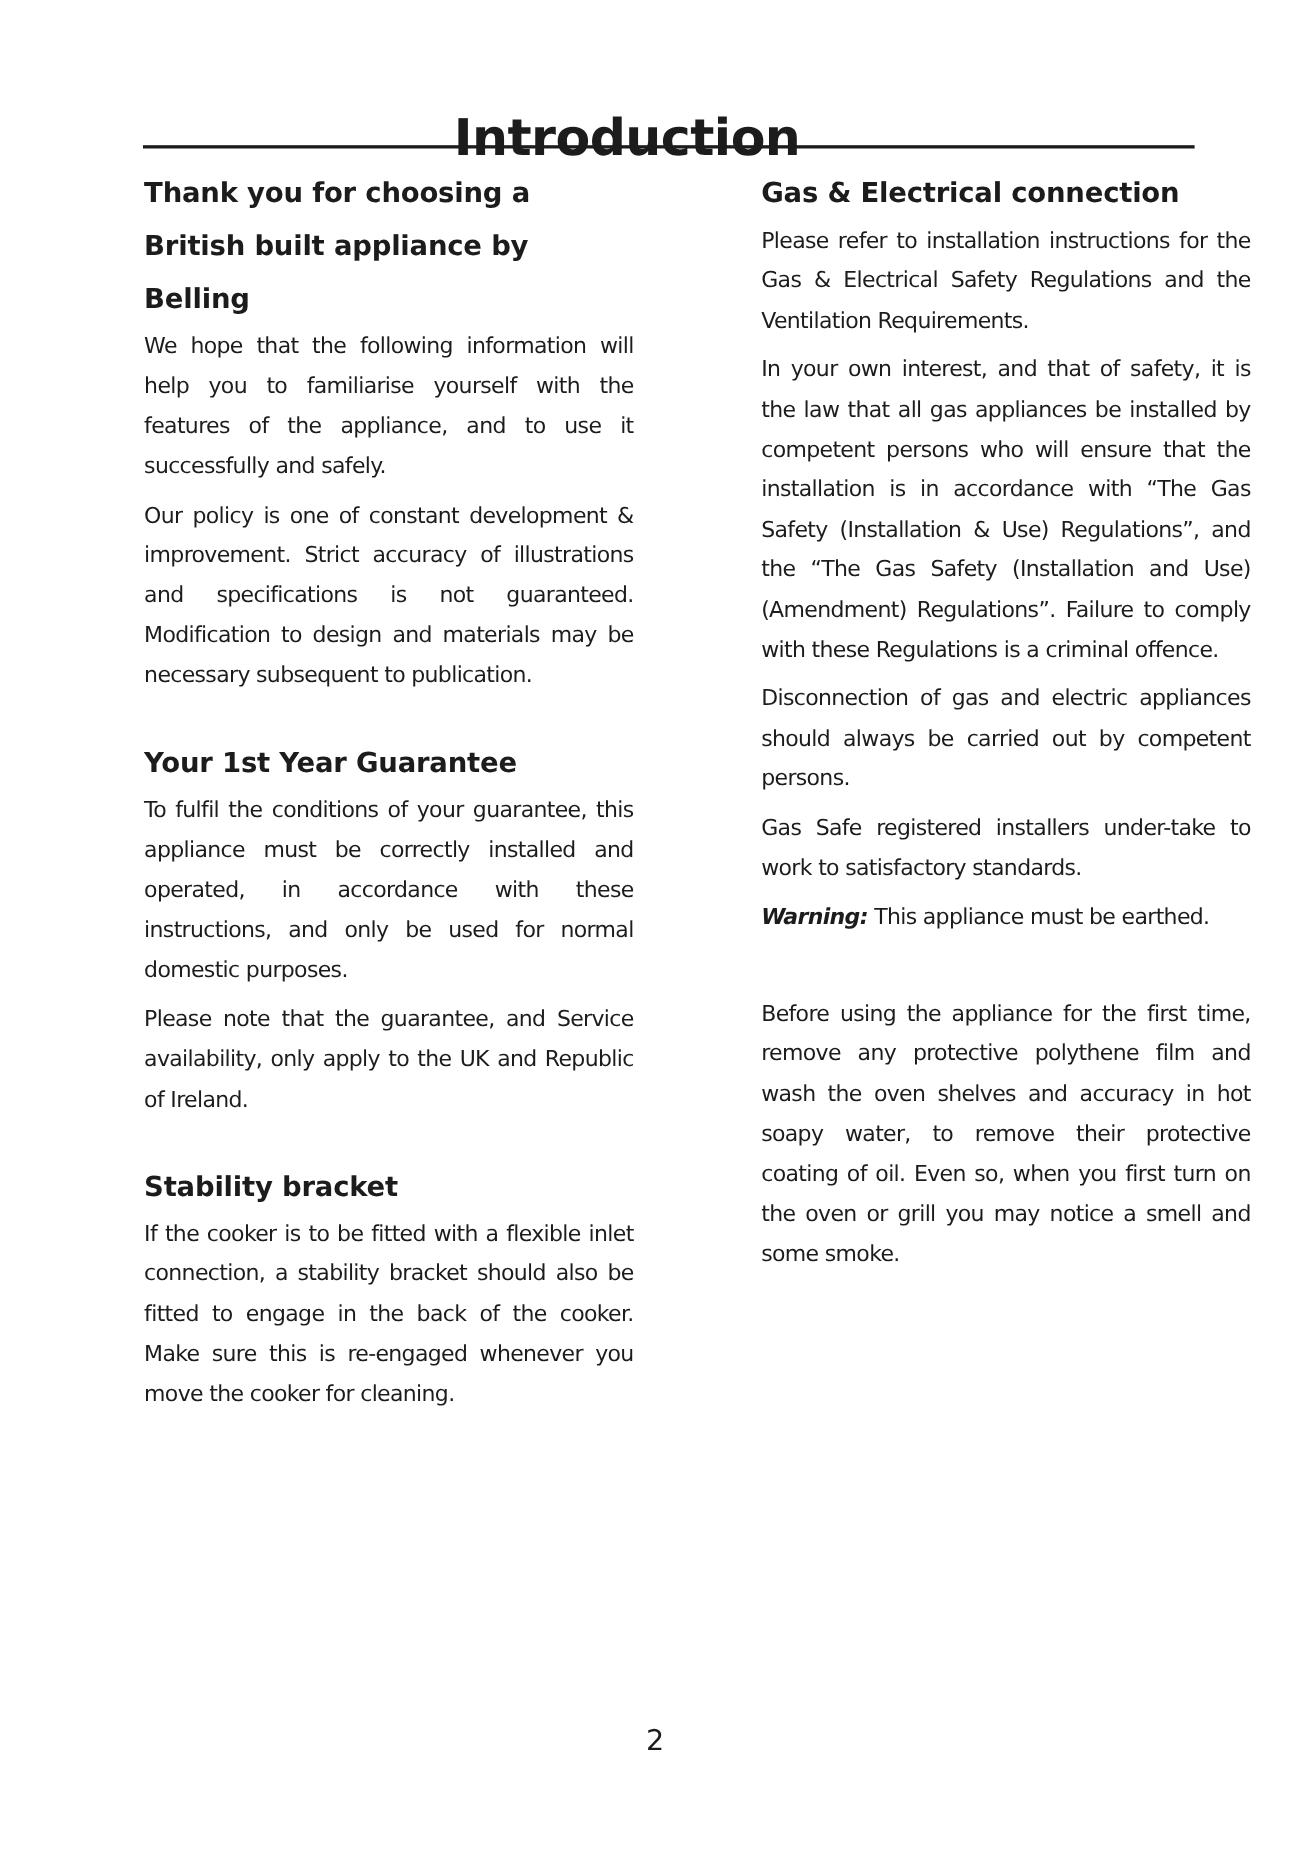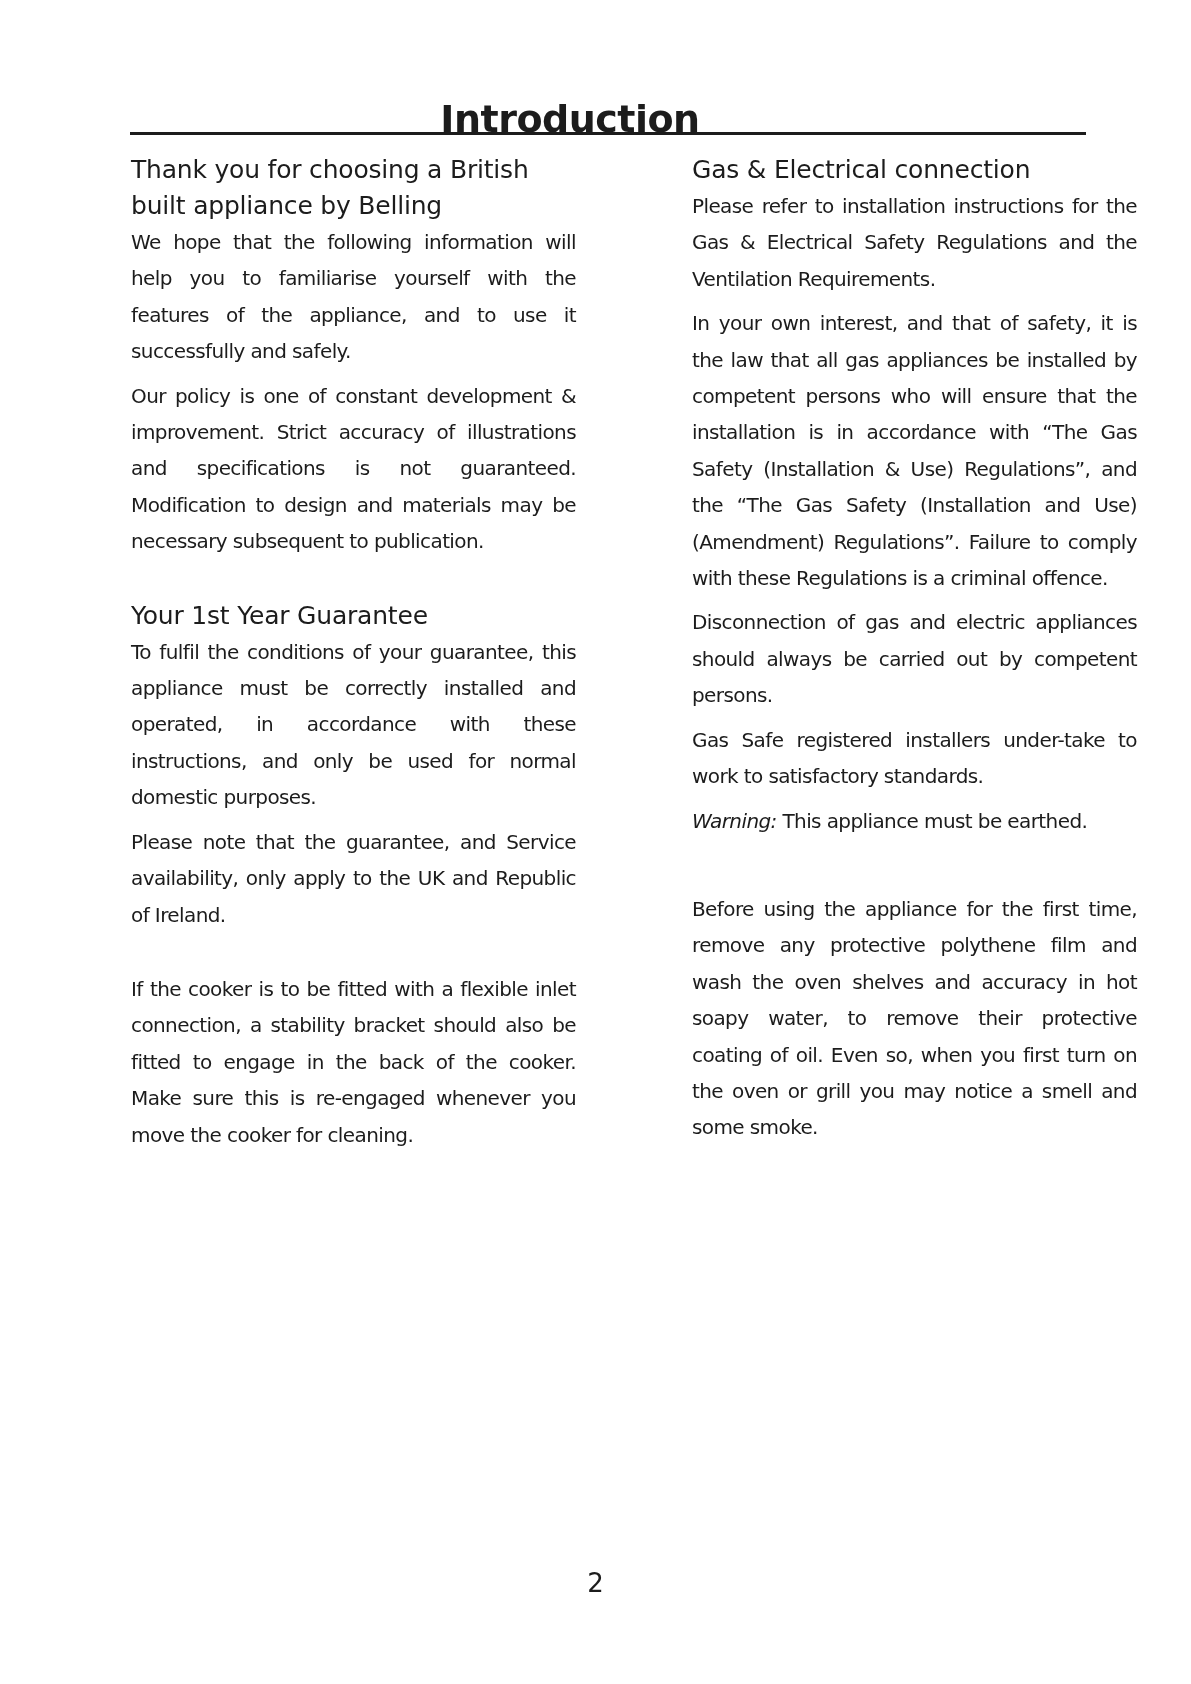--- a/index.html
+++ b/index.html
@@ -1,28 +1,28 @@
 <!DOCTYPE html>
 <html><head>
 <meta charset="utf-8">
 <style>
   html, body { margin: 0; padding: 0; background: #ffffff; }
   body { width: 1191px; height: 1684px; position: relative; overflow: hidden;
          font-family: "DejaVu Sans", "Liberation Sans", sans-serif; color: #1c1c1c; }
   .page-title { position: absolute; top: 72px; left: 0; width: 1140px; text-align: center;
-                font-size: 38px; font-weight: bold; letter-spacing: -0.5px; line-height: 44px; }
+                font-size: 46px; font-weight: bold; letter-spacing: -0.5px; line-height: 44px; }
   .title-rule { position: absolute; top: 132px; left: 130px; width: 956px; height: 3px; background: #1c1c1c; }
   .col { position: absolute; top: 152px; width: 445px; }
   .col.left { left: 131px; }
   .col.right { left: 648px; margin-left: 44px; }
-  .heading { font-weight: normal; font-size: 25px; line-height: 36px; margin: 0; letter-spacing: -0.2px; }
+  .heading { font-weight: bold; font-size: 25px; line-height: 48px; margin: 0; letter-spacing: -0.2px; }
   .para { font-size: 20px; line-height: 36.4px; margin: 0 0 8px 0; text-align: justify;
           text-align-last: left; letter-spacing: -0.6px; font-weight: normal; }
   .para .bold-inline { font-weight: normal; }
-  .para .warn-inline { font-weight: normal; font-style: italic; }
+  .para .warn-inline { font-weight: bold; font-style: italic; }
   .gap-lg { height: 30px; }
   .gap-xl { height: 44px; }
   .page-number { position: absolute; top: 1568px; left: 0; width: 1191px; text-align: center;
                  font-size: 26px; line-height: 30px; }
 </style>
 </head>
 <body>
 
 <div>
 
@@ -40,20 +40,21 @@
 
     <section>
       <h2 class="heading">Your 1st Year Guarantee</h2>
       <p class="para">To fulfil the conditions of your guarantee, this appliance must be correctly installed and operated, in accordance with these instructions, and only be used for normal domestic purposes.</p>
       <p class="para">Please note that the guarantee, and Service availability, only apply to the UK and Republic of Ireland.</p>
     </section>
 
     <div class="gap-lg"></div>
 
     <section>
+      <h2 class="heading">Stability bracket</h2>
       <p class="para">If the cooker is to be fitted with a flexible inlet connection, a stability bracket should also be fitted to engage in the back of the cooker.  Make sure this is re-engaged whenever you move the cooker for cleaning.</p>
     </section>
   </div>
 
   <div class="col right">
     <section>
       <h2 class="heading">Gas &amp; Electrical connection</h2>
       <p class="para">Please refer to installation instructions for the Gas &amp; Electrical Safety Regulations and the Ventilation Requirements.</p>
       <p class="para">In your own interest, and that of safety, it is the law that all gas appliances be installed by competent persons who will  ensure that the installation is in accordance with “The Gas Safety (Installation &amp; Use) Regulations”, and the “The Gas Safety (Installation and Use) (Amendment) Regulations”.  Failure to comply with these Regulations is a criminal offence.</p>
       <p class="para">Disconnection of gas and electric appliances should always be carried out by competent persons.</p>

